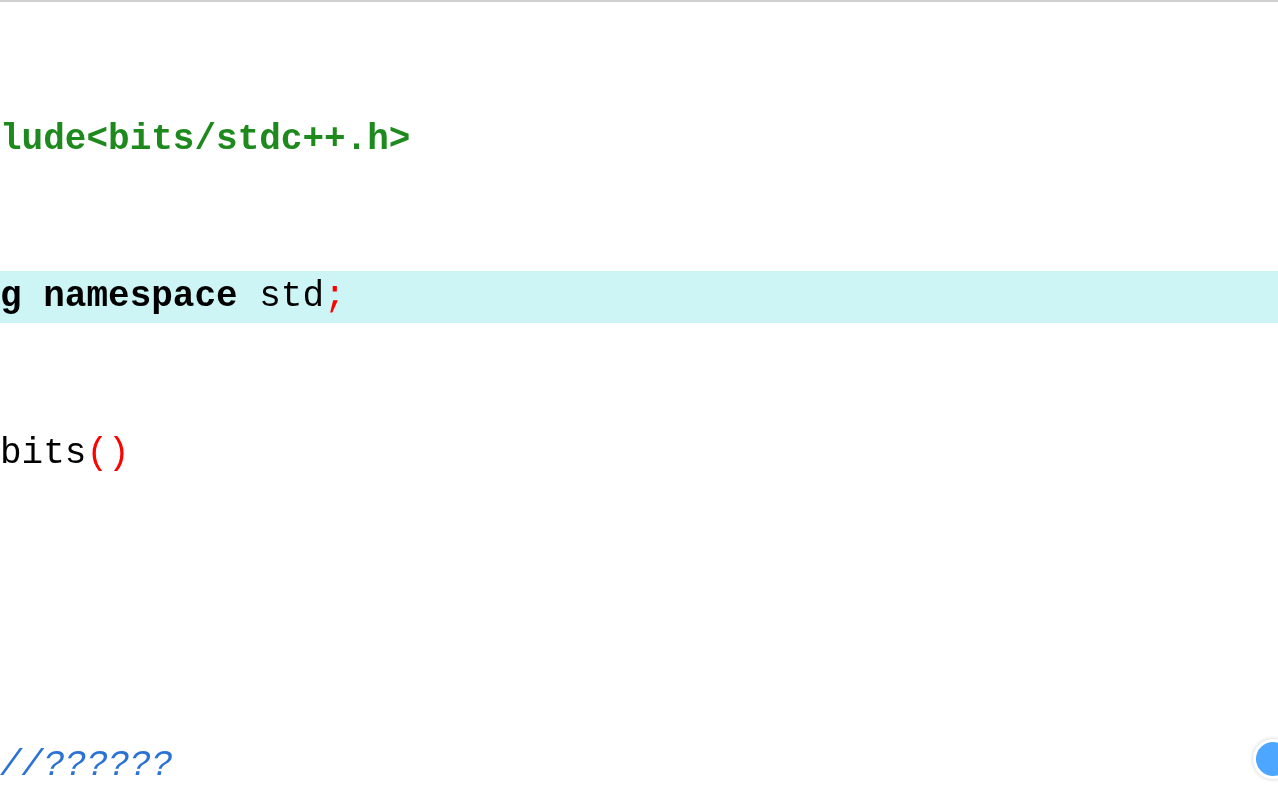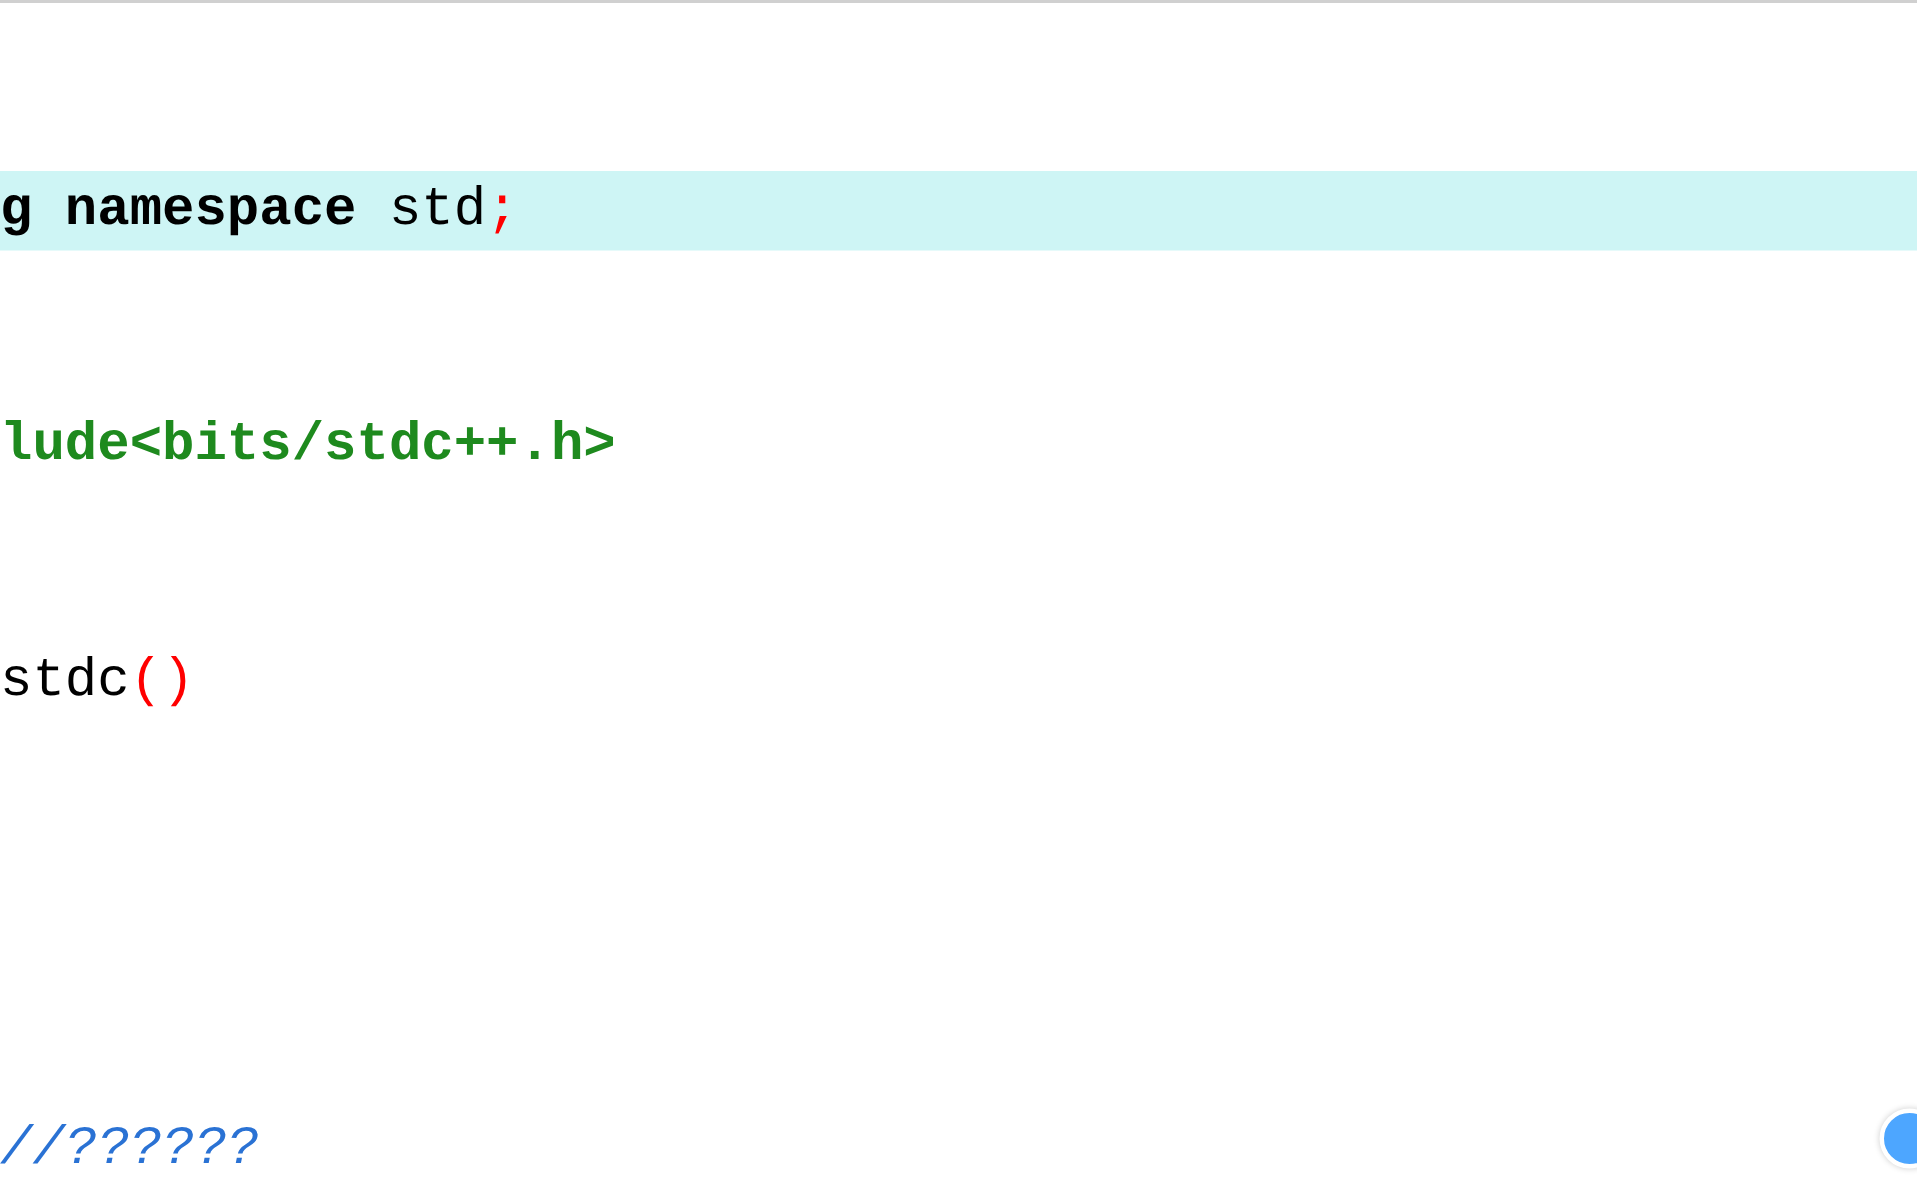--- a/index.html
+++ b/index.html
@@ -57,23 +57,23 @@
       border-radius: 50%;
       background: #4da6ff;
       border: 3px solid #ffffff;
       box-shadow: 0 0 4px rgba(0,0,0,0.2);
     }
   </style>
 </head>
 <body>
 
 <div class="editor">
+  <div class="line"><span class="keyword-green">lude</span><span class="keyword-green">&lt;bits/stdc++.h&gt;</span></div>
   <div class="line highlighted"><span class="keyword-black-bold">g </span><span class="keyword-black-bold">namespace</span><span class="normal"> std</span><span class="red">;</span></div>
-  <div class="line"><span class="keyword-green">lude</span><span class="keyword-green">&lt;bits/stdc++.h&gt;</span></div>
-  <div class="line"><span class="normal">stdc</span><span class="red">()</span></div>
+  <div class="line"><span class="normal">bits</span><span class="red">()</span></div>
   <div class="line"><span></span></div>
   <div class="line"><span class="comment">//??????</span></div>
   
   
   
   
 </div>
 
 <div class="circle-btn"></div>
 

